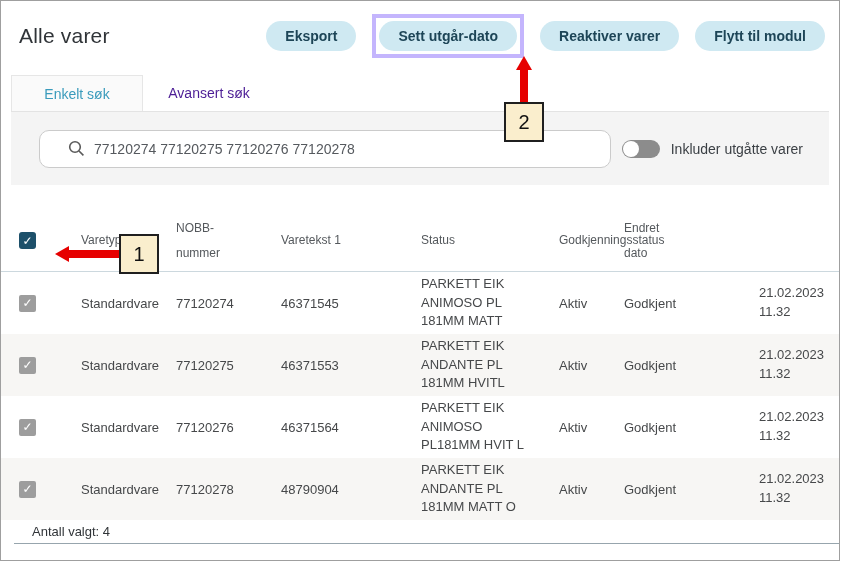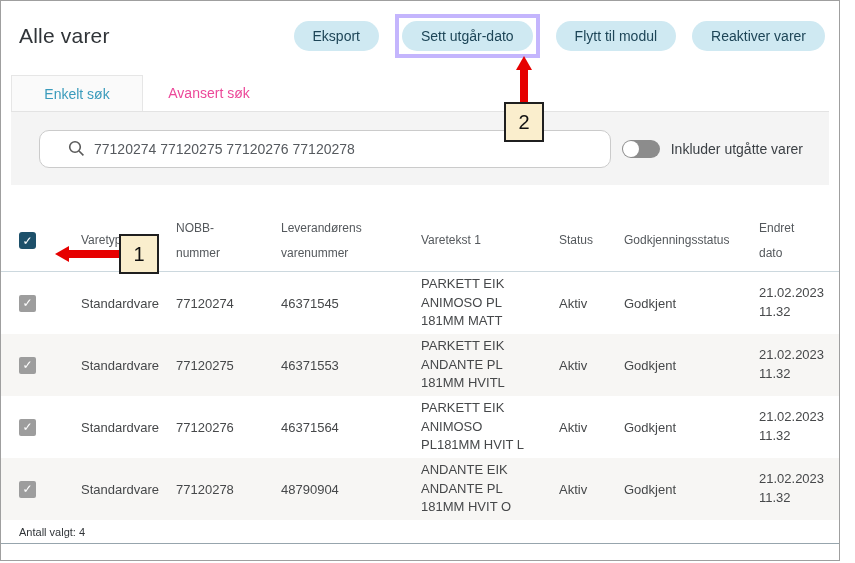--- a/index.html
+++ b/index.html
@@ -4,26 +4,26 @@
 <style>
   * { margin:0; padding:0; box-sizing:border-box; }
   html,body { background:#fff; }
   body { font-family:"Liberation Sans", sans-serif; }
   .frame { position:relative; width:840px; height:561px; border:1px solid #9f9f9f; background:#fff; overflow:hidden; }
 
   
   .top { display:flex; align-items:center; padding:12px 14px 0 18px; height:58px; }
   .page-title { font-size:21px; font-weight:500; color:#303438; letter-spacing:0.2px; }
   .toolbar { margin-left:auto; display:flex; align-items:center; gap:16px; }
-  .btn { background:#cfe9f2; color:#1d4557; border:none; border-radius:17px; height:30px; padding:0 19px; font-size:14px; font-weight:400; font-family:"Liberation Sans", sans-serif; cursor:pointer; white-space:nowrap; }
+  .btn { background:#cfe9f2; color:#1d4557; border:none; border-radius:17px; height:30px; padding:0 19px; font-size:14px; font-weight:700; font-family:"Liberation Sans", sans-serif; cursor:pointer; white-space:nowrap; }
   .highlight-box { border:4px solid #c4b5fd; padding:3px; display:inline-flex; }
 
   
   .tabbar { display:flex; margin:16px 10px 0 10px; border-bottom:1px solid #e3e3e3; }
-  .tab { width:132px; height:36px; display:flex; align-items:center; justify-content:center; font-size:14px; color:#ec4899; cursor:pointer; }
+  .tab { width:132px; height:36px; display:flex; align-items:center; justify-content:center; font-size:14px; color:#4c1d95; cursor:pointer; }
   .tab.active { background:#fafafa; border:1px solid #e6e6e6; border-bottom:none; color:#3a9bbc; }
 
   
   .panel { margin:0 10px; background:#f4f4f4; height:73px; display:flex; align-items:center; padding:0 26px 0 28px; }
   .searchbox { width:572px; height:38px; background:#fff; border:1px solid #cbcbcb; border-radius:10px; display:flex; align-items:center; padding:0 28px; gap:9px; }
   .searchbox input { border:none; outline:none; flex:1; font-size:14px; color:#55595e; font-family:"Liberation Sans", sans-serif; background:transparent; }
   .toggle-wrap { margin-left:auto; display:flex; align-items:center; gap:11px; cursor:pointer; }
   .switch { width:38px; height:18px; background:#8c8c8c; border-radius:9px; position:relative; flex:none; }
   .switch .knob { position:absolute; left:1px; top:1px; width:16px; height:16px; border-radius:50%; background:#fff; }
   .toggle-label { font-size:14px; color:#3a3f44;text-align:right; }
@@ -40,21 +40,21 @@
   .t-row:nth-child(odd) { background:#f7f6f4; }
   .t-row:last-child { border-bottom:1px solid #e3e3e3; }
   .cell-varetekst { max-width:115px; line-height:1.45; }
   .cell-endret { max-width:78px; line-height:1.45; }
 
   .checkbox { width:17px; height:17px; border-radius:3px; display:flex; align-items:center; justify-content:center; color:#fff; font-size:12px; margin-left:3px; cursor:pointer; }
   .checkbox.dark { background:#1d506a; }
   .checkbox.grey { background:#9d9d9d; border-radius:2px; }
 
   
-  .t-footer { padding:6px 18px; height:24px; font-size:11px; color:#303438; border-bottom:1px solid #97a5ad; display:flex; align-items:center; }
+  .t-footer { padding:6px 18px; height:24px; font-size:13px; color:#303438; border-bottom:1px solid #97a5ad; display:flex; align-items:center;margin-left:13px; }
 
   
   .ann { position:absolute; z-index:10; }
   .ann-box { width:40px; height:40px; background:#faeecd; border:2px solid #1f1f1f; display:flex; align-items:center; justify-content:center; font-size:20px; color:#111; }
   .bar { position:absolute; background:#e60000; }
   .tri { position:absolute; width:0; height:0; }
   .tri.left  { border-top:8px solid transparent; border-bottom:8px solid transparent; border-right:14px solid #e60000; }
   .tri.up    { border-left:8px solid transparent; border-right:8px solid transparent; border-bottom:14px solid #e60000; }
 </style>
 </head>
@@ -62,22 +62,22 @@
 
 <div class="frame">
 
   <div class="top">
     <div class="page-title">Alle varer</div>
     <div class="toolbar">
       <button class="btn">Eksport</button>
       <span class="highlight-box">
         <button class="btn">Sett utgår-dato</button>
       </span>
+      <button class="btn">Reaktiver varer</button>
       <button class="btn">Flytt til modul</button>
-      <button class="btn">Reaktiver varer</button>
     </div>
   </div>
 
   <div class="tabbar">
     <div class="tab active">Enkelt søk</div>
     <div class="tab">Avansert søk</div>
   </div>
 
   <div class="panel">
     <div class="searchbox">
@@ -95,21 +95,20 @@
     </div>
   </div>
 
   <div class="table">
     <div class="grid thead">
       <div>
           <span class="checkbox dark">✓</span>
         </div>
       <div class="hc">Varetype</div>
       <div class="hc w-nobb"><span>NOBB-nummer</span></div>
-      <div class="hc w-lev"><span>Leverandørens varenummer</span></div>
       <div class="hc">Varetekst 1</div>
       <div class="hc">Status</div>
       <div class="hc">Godkjenningsstatus</div>
       <div class="hc w-endret"><span>Endret dato</span></div>
     </div>
 
     <div class="grid t-row">
       <div>
           <span class="checkbox grey">✓</span>
         </div>
@@ -148,21 +147,21 @@
       <div class="cell-endret">21.02.2023 11.32</div>
     </div>
 
     <div class="grid t-row">
       <div>
           <span class="checkbox grey">✓</span>
         </div>
       <div>Standardvare</div>
       <div>77120278</div>
       <div>48790904</div>
-      <div class="cell-varetekst">ANDANTE EIK ANDANTE PL 181MM HVIT O</div>
+      <div class="cell-varetekst">PARKETT EIK ANDANTE PL 181MM MATT O</div>
       <div>Aktiv</div>
       <div>Godkjent</div>
       <div class="cell-endret">21.02.2023 11.32</div>
     </div>
 
     <div class="t-footer">Antall valgt: 4</div>
   </div>
 
   <div class="ann tri left" style="left:54px; top:245px;"></div>
   <div class="ann bar" style="left:66px; top:249px; width:52px; height:8px;"></div>

